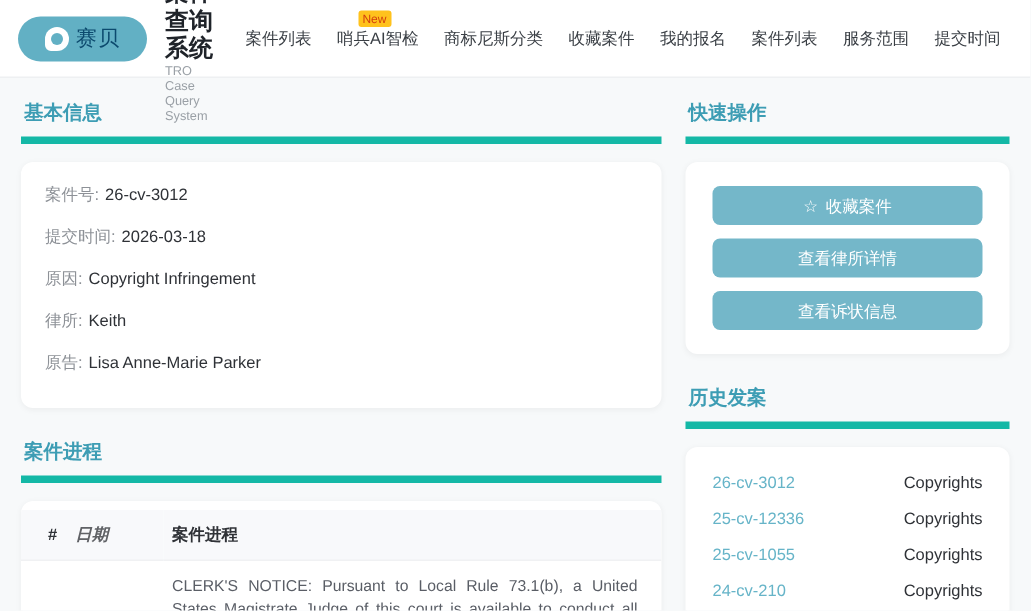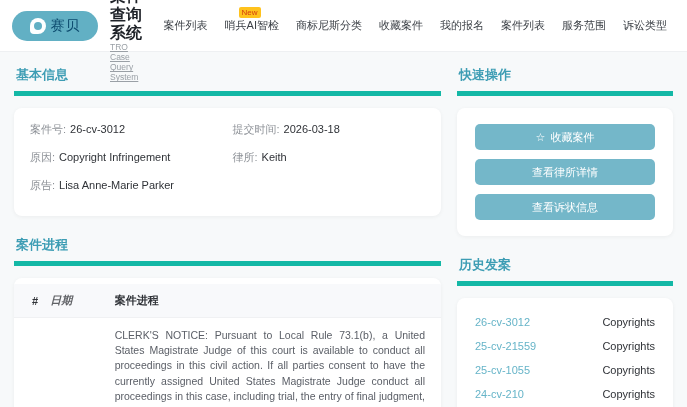--- a/index.html
+++ b/index.html
@@ -42,21 +42,21 @@
     content: "";
     position: absolute;
     left: 4px; top: 4px;
     width: 8px; height: 8px;
     border-radius: 50%;
     background: #62b0c4;
   }
   .logo-text { color: #0c4a6e; font-size: 14px; font-weight: normal; letter-spacing: 1px; }
   .title-block { margin-left: 2px; margin-right: 6px; }
   .title-block .cn { font-size: 16px; font-weight: bold; color: #1f2329; line-height: 1.15; }
-  .title-block .en { font-size: 8.5px; color: #9aa0a6; text-decoration: underline; }
+  .title-block .en { font-size: 8.5px; color: #9aa0a6; }
 
   .nav { display: flex; align-items: center; gap: 17px; flex: 1; justify-content: flex-end; margin-right: 8px; }
   .nav-item { font-size: 11px; color: #3a3f45; cursor: pointer; position: relative; white-space: nowrap; }
   .nav-badge {
     position: absolute;
     top: -11px; left: 14px;
     background: #ffc21d;
     color: #d23f0e;
     font-size: 8px;
     font-weight: normal;
@@ -84,21 +84,21 @@
     background: #fff;
     border-radius: 8px;
     box-shadow: 0 1px 4px rgba(0,0,0,0.05);
     margin-bottom: 14px;
   }
 
   
   .info-card { padding: 14px 16px 10px 16px; }
   .info-grid {
     display: grid;
-    grid-template-columns: 1fr 1fr;
+    grid-template-columns: 1fr;
     column-gap: 10px;
   }
   .info-field { font-size: 11px; margin-bottom: 13px; white-space: nowrap; }
   .info-label { color: #8d9197; }
   .info-value { color: #2f3237; margin-left: 4px; }
 
   
   .actions-card { padding: 16px 18px; display: flex; flex-direction: column; gap: 9px; }
   .action-btn {
     background: #74b7c9;
@@ -168,21 +168,21 @@
     <span class="nav-item">案件列表</span>
     <span class="nav-item">
       <span>哨兵AI智检</span>
       <span class="nav-badge">New</span>
     </span>
     <span class="nav-item">商标尼斯分类</span>
     <span class="nav-item">收藏案件</span>
     <span class="nav-item">我的报名</span>
     <span class="nav-item">案件列表</span>
     <span class="nav-item">服务范围</span>
-    <span class="nav-item">诉讼类型</span>
+    <span class="nav-item">提交时间</span>
 
   </div>
 
 </div>
 
 <div class="main">
 
   <div>
     <div class="section-title">基本信息</div>
 
@@ -248,21 +248,21 @@
     </div>
 
     <div class="section-title">历史发案</div>
 
     <div class="card history-card">
       <div class="history-row">
         <a class="history-case">26-cv-3012</a>
         <span class="history-type">Copyrights</span>
       </div>
       <div class="history-row">
-        <a class="history-case">25-cv-21559</a>
+        <a class="history-case">25-cv-12336</a>
         <span class="history-type">Copyrights</span>
       </div>
       <div class="history-row">
         <a class="history-case">25-cv-1055</a>
         <span class="history-type">Copyrights</span>
       </div>
       <div class="history-row">
         <a class="history-case">24-cv-210</a>
         <span class="history-type">Copyrights</span>
       </div>

